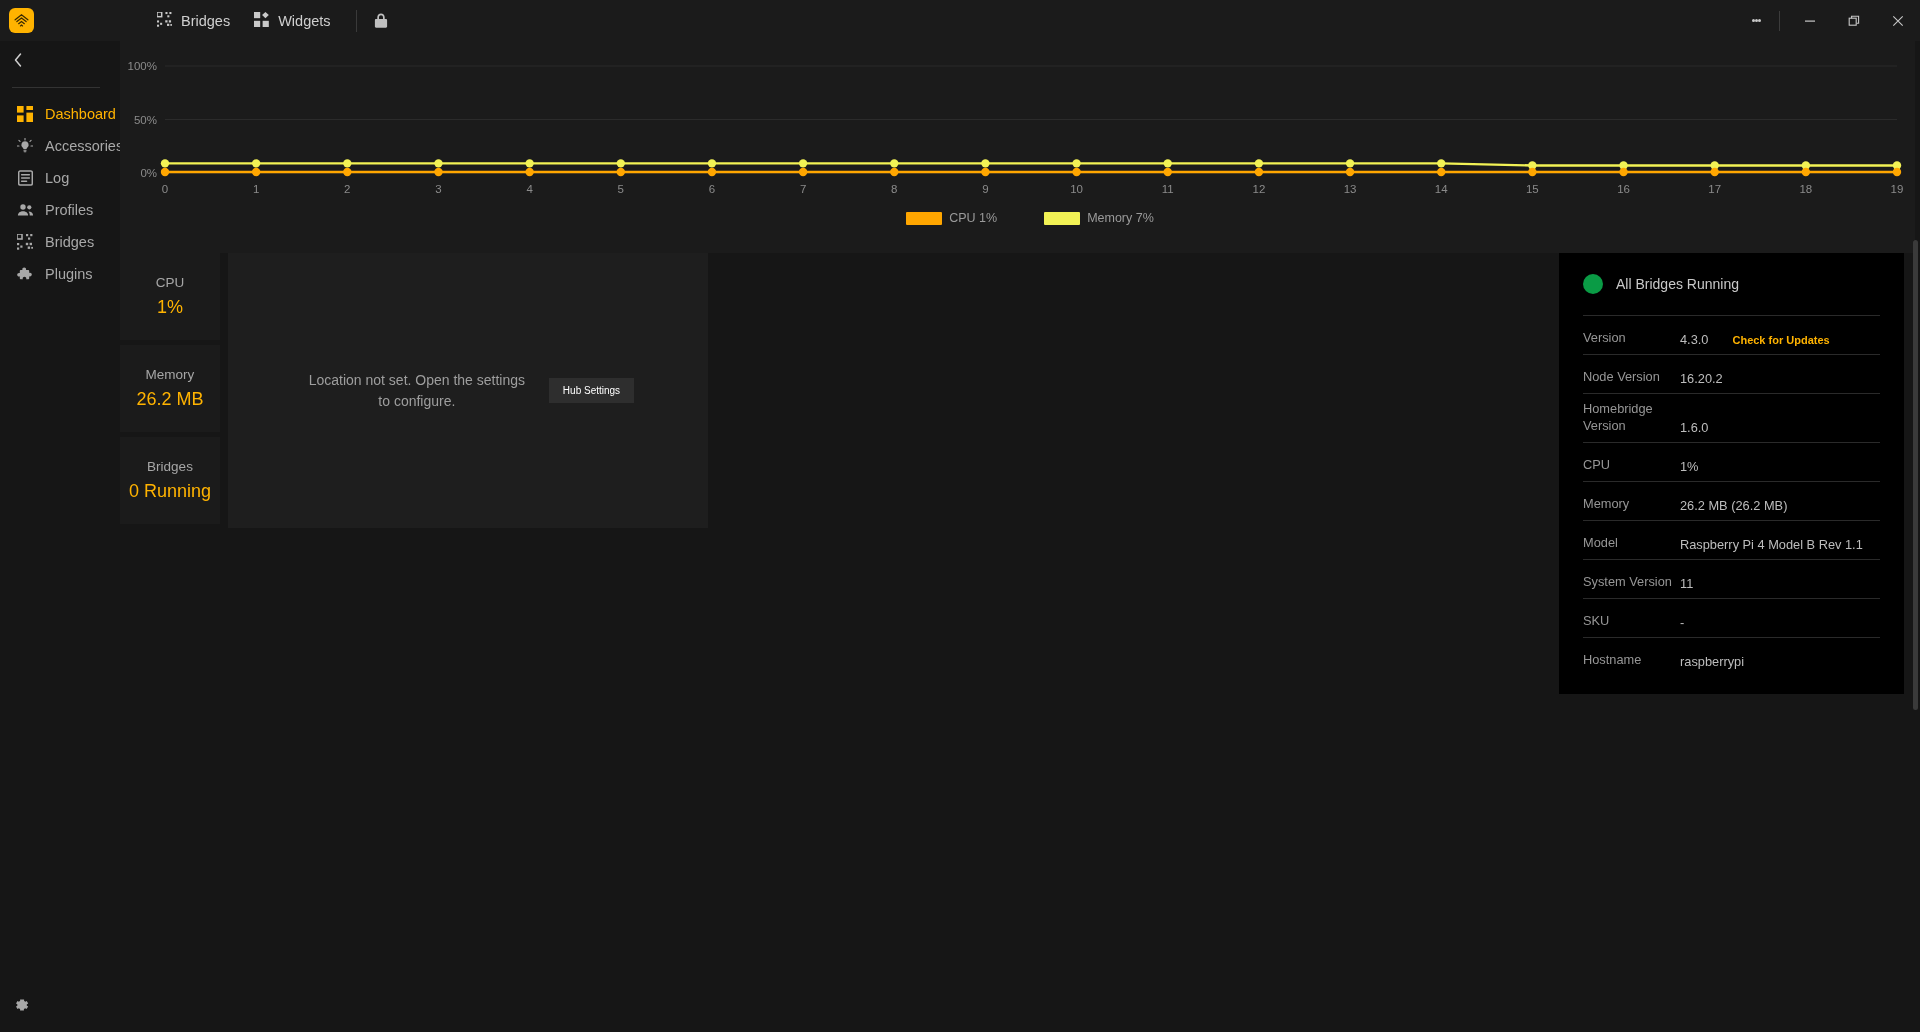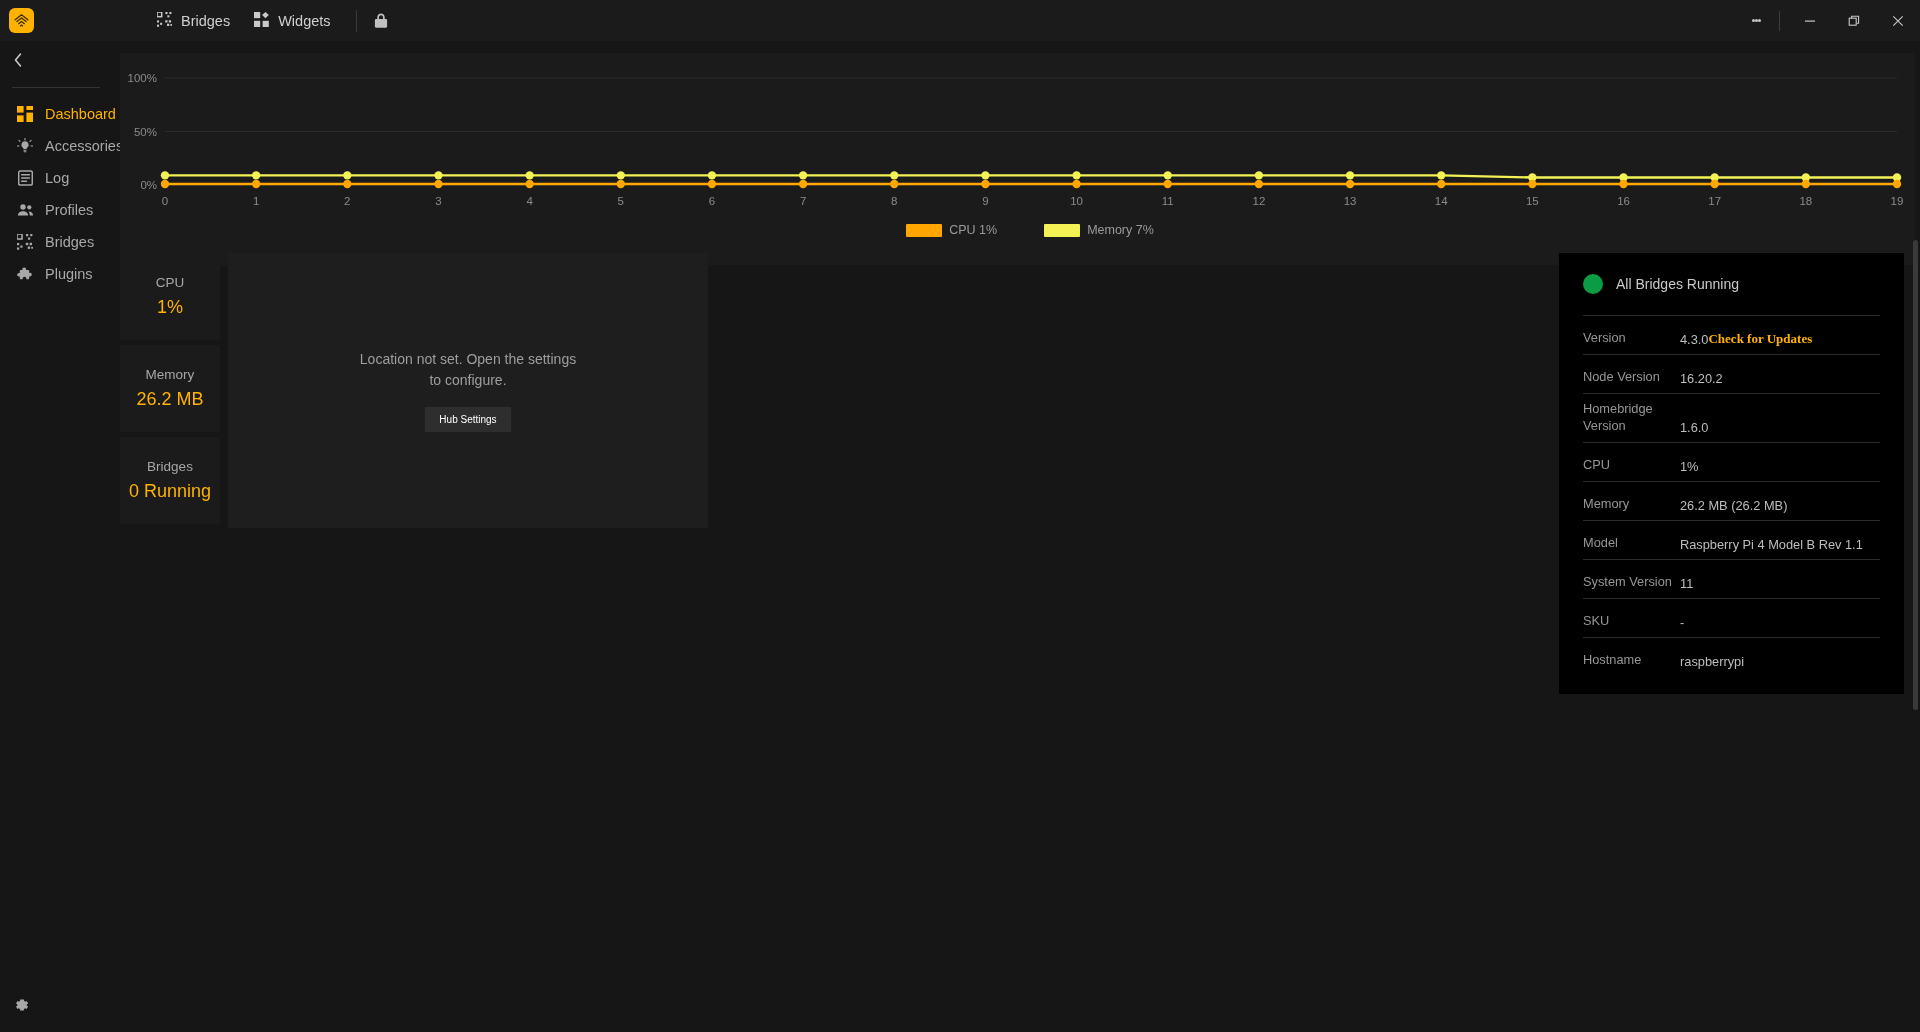--- a/index.html
+++ b/index.html
@@ -57,21 +57,21 @@
     position: absolute; bottom: 10px; left: 0; width: 120px;
     display: flex; align-items: center; padding-left: 12px; height: 30px;
   }
 
   
   .main {
     position: absolute; top: 41px; left: 120px; width: 1800px; height: 991px;
     background: #161616; overflow: hidden;
   }
   .chart-panel {
-    position: absolute; top: 12px; left: 0; width: 1795px; height: 212px;
+    position: absolute; top: 0; left: 0; width: 1795px; height: 212px;
     background: #1b1b1b;
   }
   .chart-svg { display: block; }
   .legend {
     position: absolute; left: 0; right: 0; top: 170px;
     display: flex; align-items: center; justify-content: center; gap: 22px;
   }
   .legend-item { display: flex; align-items: center; gap: 7px; padding-left: 25px; }
   .legend-swatch { width: 36px; height: 13px; border-radius: 1px; }
   .legend-label { color: #9a9a9a; font-size: 12.5px; }
@@ -83,21 +83,21 @@
   .stat-card {
     width: 100px; height: 87px; background: #1b1b1b; margin-bottom: 5px;
     display: flex; flex-direction: column; align-items: center; justify-content: center;
     gap: 7px;
   }
   .stat-label { color: #a6a6a6; font-size: 13.5px; }
   .stat-value { color: #ffb300; font-size: 18px; }
 
   .location-widget {
     position: absolute; top: 212px; left: 108px; width: 480px; height: 275px;
-    background: #1e1e1e; display: flex; flex-direction: column;
+    background: #1e1e1e; display: flex; 
     align-items: center; justify-content: center; gap: 17px;
   }
   .loc-text { color: #9e9e9e; font-size: 14px; text-align: center; line-height: 1.45; max-width: 230px; }
   .hub-btn {
     background: #2e2e2e; color: #ffffff; border: none; font-size: 10px;
     padding: 7px 14px; font-family: "Liberation Sans", sans-serif; cursor: pointer;
   }
 
   
   .info-panel {
@@ -107,22 +107,22 @@
   .status-row {
     display: flex; align-items: center; gap: 13px; height: 62px;
   }
   .status-dot { width: 20px; height: 20px; border-radius: 50%; background: #0a9b45; flex: none; }
   .status-text { color: #c9c9c9; font-size: 14px; }
   .info-row {
     display: flex; align-items: flex-end; border-top: 1px solid #2a2a2a;
     min-height: 39px; padding: 7px 0;
   }
   .info-key { width: 97px; color: #969696; font-size: 12.8px; line-height: 1.32; flex: none; }
-  .info-val { color: #bdbdbd; font-size: 12.8px; display: flex; align-items: center; gap: 0; }
-  .info-link { color: #ffb300; font-weight: bold; font-size: 13px; cursor: pointer; font-family: Liberation Serif, serif; }
+  .info-val { color: #bdbdbd; font-size: 12.8px; display: flex; align-items: center; gap: 24px; }
+  .info-link { color: #ffb300; font-weight: bold; font-size: 11px; cursor: pointer; }
 
   .scroll-track {
     position: absolute; top: 199px; right: 2px; width: 5px; height: 833px;
     background: #161616;
   }
   .scroll-thumb {
     position: absolute; top: 0; right: 0; width: 5px; height: 470px;
     background: #3a3a3a; border-radius: 3px;
   }
 </style>

